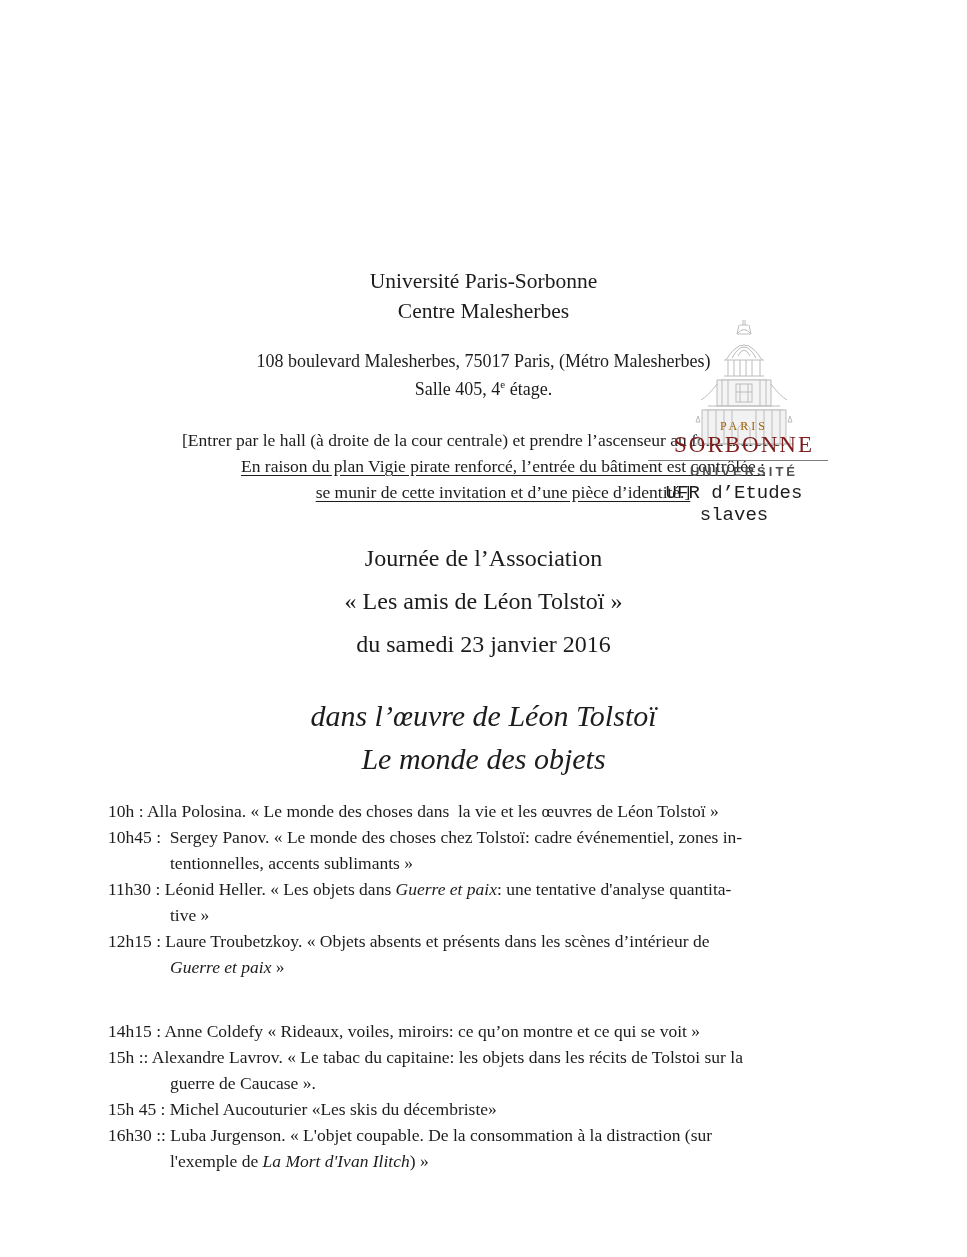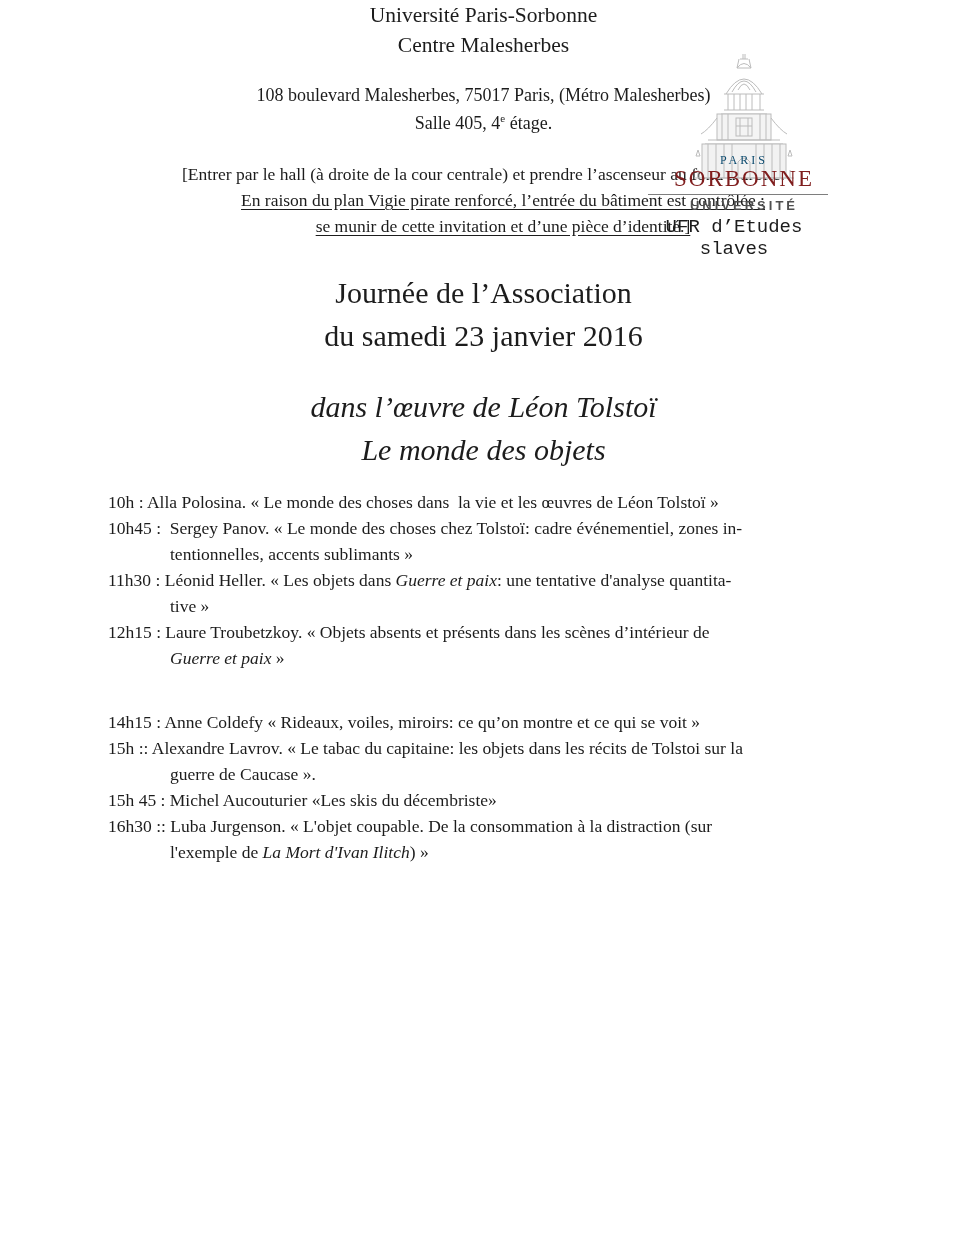--- a/index.html
+++ b/index.html
@@ -14,21 +14,21 @@
   .page { position: relative; width: 967px; height: 1257px; }
 
   
   .logo-block {
     position: absolute; top: 52px; left: 638px; width: 212px; height: 196px;
     text-align: center;
   }
   .logo-building { position: absolute; top: 0; left: 46px; width: 120px; height: 142px; }
   .logo-paris {
     position: absolute; top: 101px; left: 0; width: 212px;
-    font-size: 12px; letter-spacing: 3px; color: #0c4a6e;
+    font-size: 12px; letter-spacing: 3px; color: #a16207;
   }
   .logo-sorbonne {
     position: absolute; top: 114px; left: 0; width: 212px;
     font-size: 23px; letter-spacing: 2px; color: #7f1d1d;
   }
   .logo-line {
     position: absolute; top: 142px; left: 10px; width: 180px; height: 0;
     border-bottom: 1.5px solid #7e7e7e;
   }
   .logo-universite {
@@ -36,28 +36,28 @@
     font-family: "Liberation Sans", sans-serif;
     font-size: 13px; font-weight: bold; letter-spacing: 3px; color: #4f4f4f;
   }
   .logo-ufr {
     position: absolute; top: 164px; left: -10px; width: 212px;
     font-size: 19px; color: #1c1c1c; font-family: Liberation Mono, monospace;
   }
 
   
   .center { text-align: center; }
-  .org-block { font-size: 21.5px; line-height: 30px; }
+  .org-block { margin-top: 266px; font-size: 21.5px; line-height: 30px; }
   .address-block { margin-top: 24px; font-size: 18px; line-height: 23px; }
   .address-block sup { font-size: 11px; }
   .entry-note { margin-top: 26px; font-size: 17.5px; line-height: 26px; }
   .entry-note .underlined { text-decoration: underline; text-underline-offset: 3px; padding-left: 39px; }
 
   
-  .event-title { margin-top: 32px; font-size: 30px; line-height: 43px; }
+  .event-title { margin-top: 32px; font-size: 24px; line-height: 43px; }
   .event-subtitle { margin-top: 28px; font-size: 30px; line-height: 43px; font-style: italic; }
 
   
   .programme {
     margin: 18px 0 0 108px;
     width: 770px;
     font-size: 17.5px;
     line-height: 26px;
   }
   .program-group.afternoon { margin-top: 38px; }
@@ -121,20 +121,21 @@
   </div>
 
   <div class="entry-note center">
     <div>[Entrer par le hall (à droite de la cour centrale) et prendre l’ascenseur au fond à droite.</div>
     <div class="underlined">En raison du plan Vigie pirate renforcé, l’entrée du bâtiment est contrôlée :</div>
     <div class="underlined">se munir de cette invitation et d’une pièce d’identité.]</div>
   </div>
 
   <div class="event-title center">
     <div>Journée de l’Association</div>
+    <div>« Les amis de Léon Tolstoï »</div>
     <div>du samedi 23 janvier 2016</div>
   </div>
 
   <div class="event-subtitle center">
     <div>dans l’œuvre de Léon Tolstoï</div>
     <div>Le monde des objets</div>
   </div>
 
   <div class="programme" id="programme">
       <div class="program-group morning">

